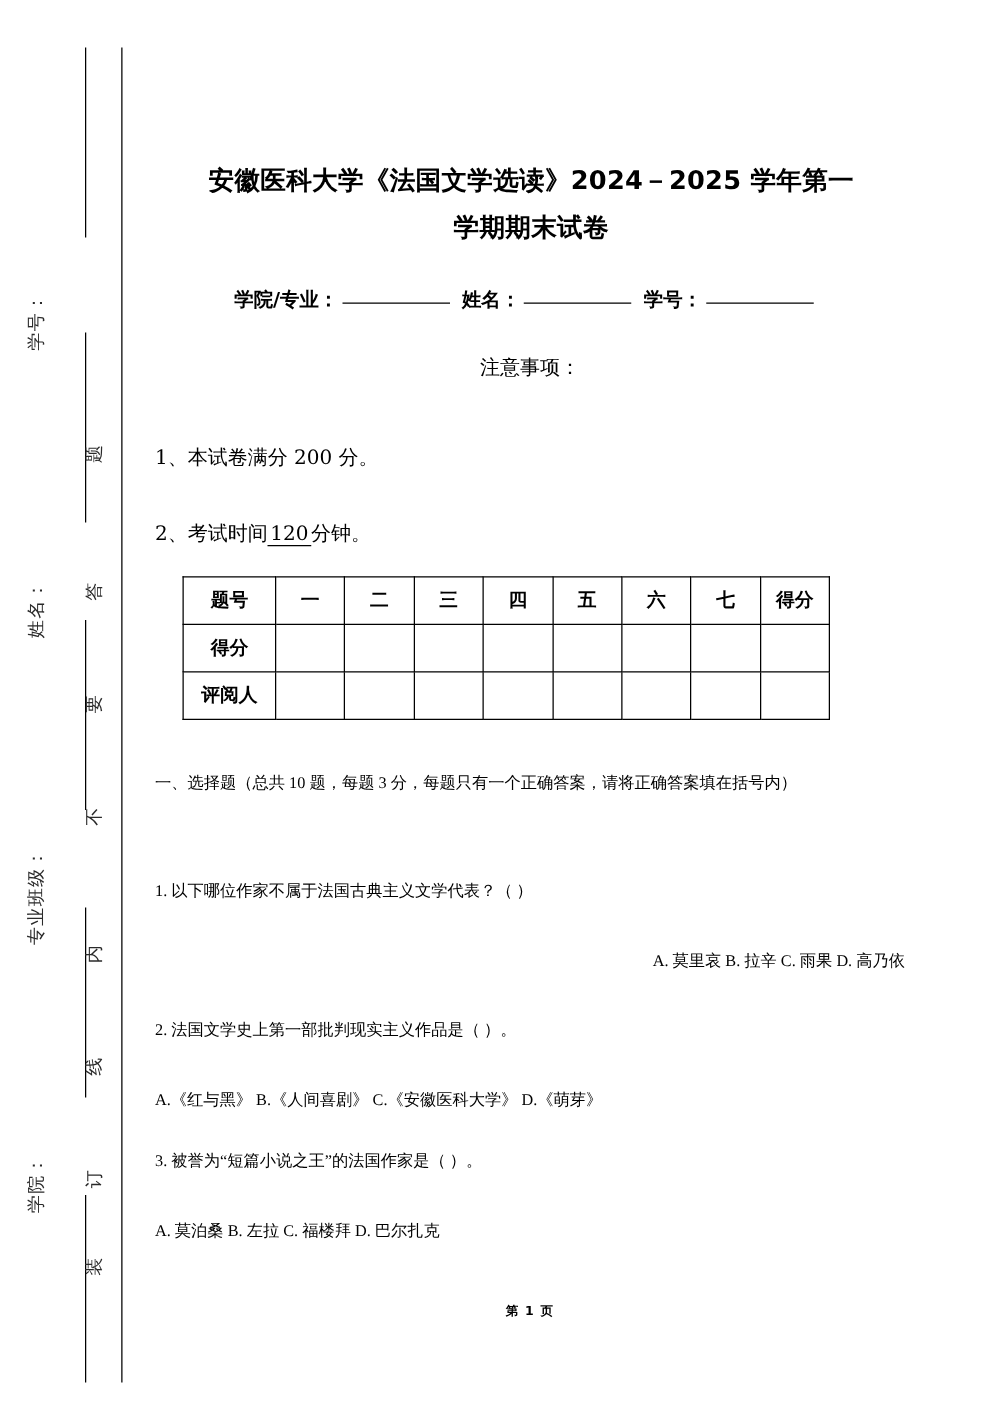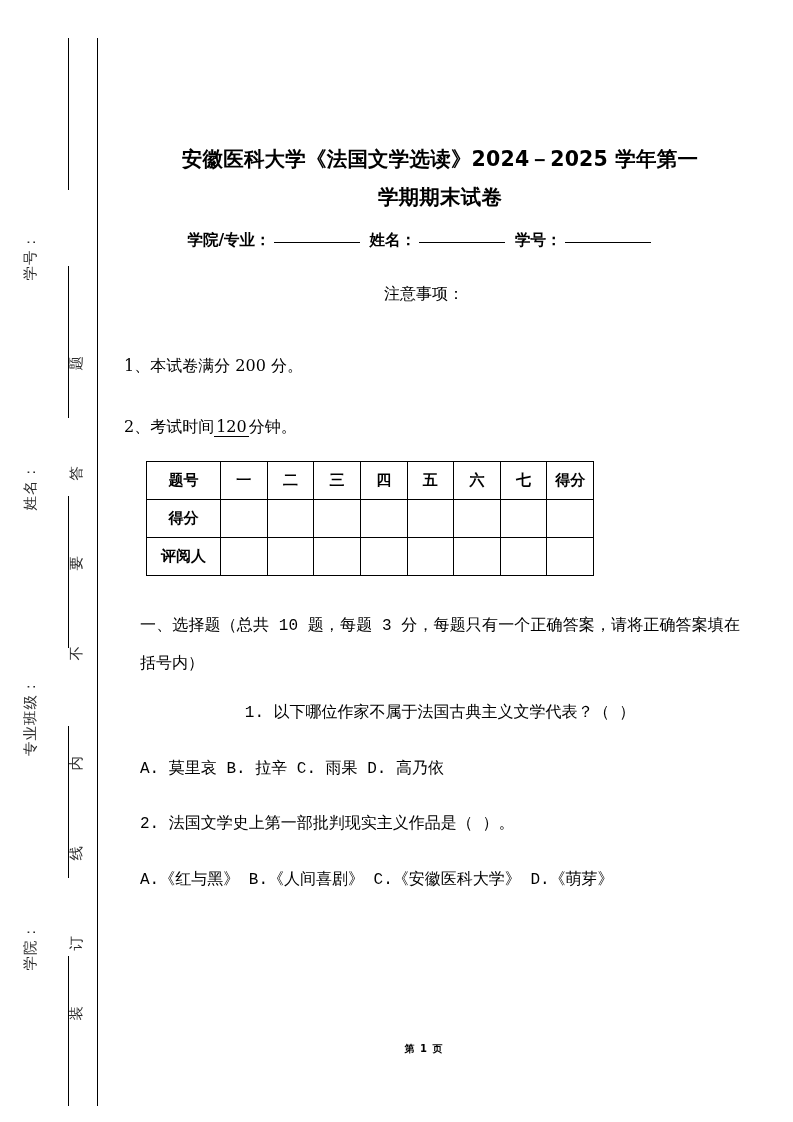--- a/index.html
+++ b/index.html
@@ -71,21 +71,21 @@
   
   #content {
     position: absolute;
     left: 124px;
     top: 0;
     width: 600px;
     height: 1122px;
   }
 
   #doc-title {
-    margin: 16px;
+    margin: 1px;
     padding: 0;
     position: absolute;
     top: 124px;
     left: 3px;
     width: 594px;
     font-family: "DejaVu Sans", "Liberation Sans", sans-serif;
     font-size: 20.5px;
     font-weight: bold;
     line-height: 38px;
     text-align: center;
@@ -124,44 +124,44 @@
   .note .u {
     border-bottom: 1.2px solid #000;
     padding: 0 2px;
   }
 
   
   #score-table {
     position: absolute;
     left: 22px;
     top: 461px;
-    width: 448px;
+    width: 518px;
     border-collapse: collapse;
     table-layout: fixed;
   }
   #score-table td {
     border: 1px solid #000;
     height: 37px;
     text-align: center;
     vertical-align: middle;
     font-family: "DejaVu Sans", "Liberation Sans", sans-serif;
     font-size: 15px;
     font-weight: bold;
     padding: 0;
   }
   #score-table td.rowhead { width: 73px; }
   #score-table td.empty { font-weight: normal; }
 
   
   .qblock {
     position: absolute;
-    left: 16px;
-    width: 600px;
-    font-family: Liberation Mono, monospace;
-    font-size: 16px;
+    left: 0;
+    width: 600px;
+    font-family: Liberation Serif, serif;
+    font-size: 13px;
     line-height: 38px;
   }
   .section-head { text-align: justify; }
 
   #footer {
     position: absolute;
     left: 0;
     top: 1042px;
     width: 600px;
     text-align: center;
@@ -247,22 +247,24 @@
           <td class="empty"></td>
           <td class="empty"></td>
           <td class="empty"></td>
           <td class="empty"></td>
         </tr>
       </tbody>
     </table>
 
     <div class="qblock section-head" style="top:607px;">一、选择题（总共 10 题，每题 3 分，每题只有一个正确答案，请将正确答案填在括号内）</div>
 
-    <div class="qblock" style="top:694px;text-align:center;">1. 以下哪位作家不属于法国古典主义文学代表？（  ）</div>
-    <div class="qblock" style="top:750px;">A. 莫里哀  B. 拉辛  C. 雨果  D. 高乃依</div>
+    <div class="qblock" style="top:694px;">1. 以下哪位作家不属于法国古典主义文学代表？（  ）</div>
+    <div class="qblock" style="top:750px;text-align:right;">A. 莫里哀  B. 拉辛  C. 雨果  D. 高乃依</div>
 
     <div class="qblock" style="top:805px;">2. 法国文学史上第一部批判现实主义作品是（  ）。</div>
     <div class="qblock" style="top:861px;">A.《红与黑》  B.《人间喜剧》  C.《安徽医科大学》  D.《萌芽》</div>
 
+    <div class="qblock" style="top:910px;">3. 被誉为“短篇小说之王”的法国作家是（  ）。</div>
+    <div class="qblock" style="top:966px;">A. 莫泊桑  B. 左拉  C. 福楼拜  D. 巴尔扎克</div>
 
     <div id="footer">第 1 页</div>
   </div>
 </div>
 
 </body></html>

